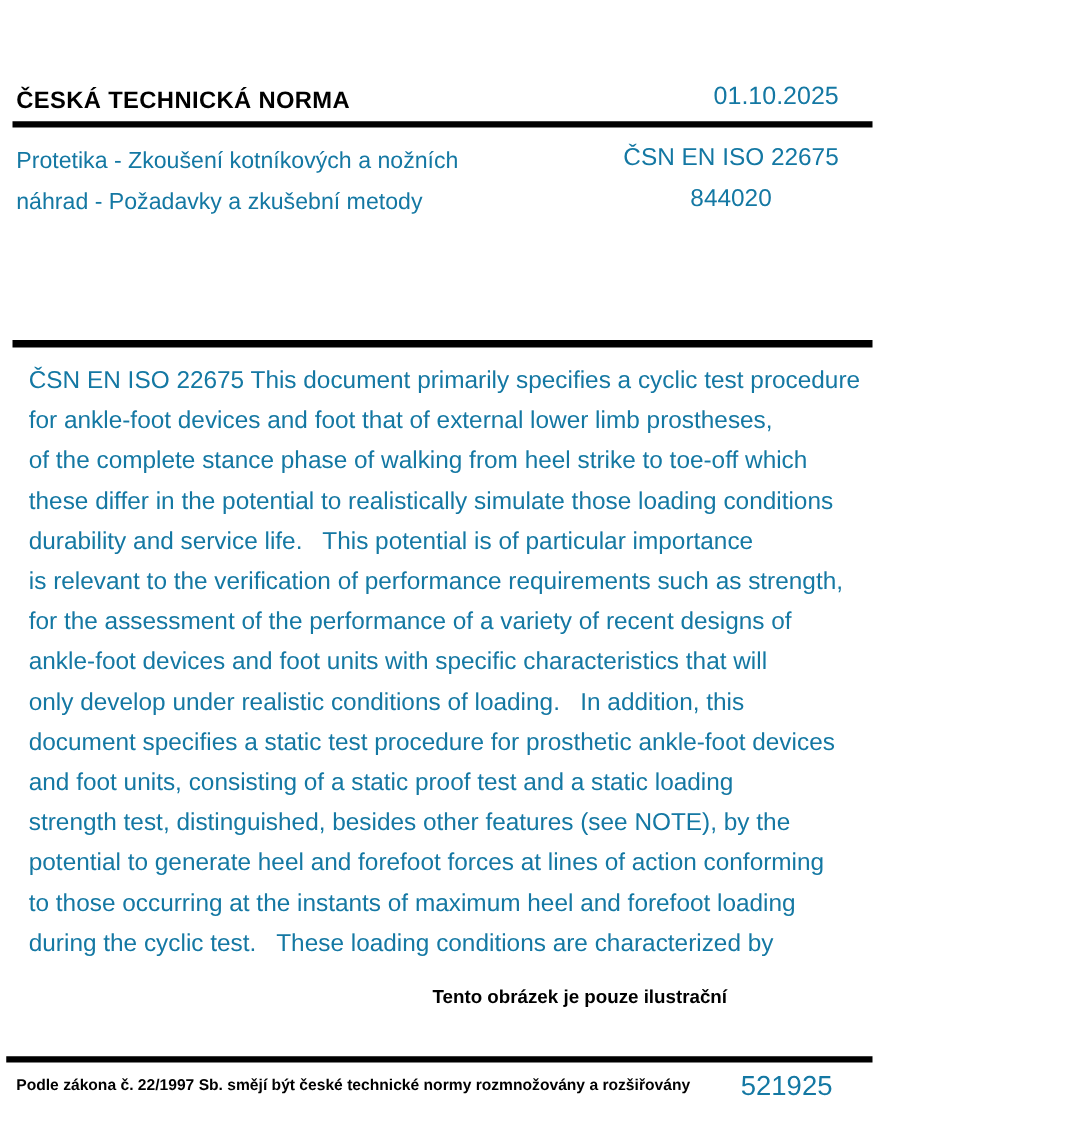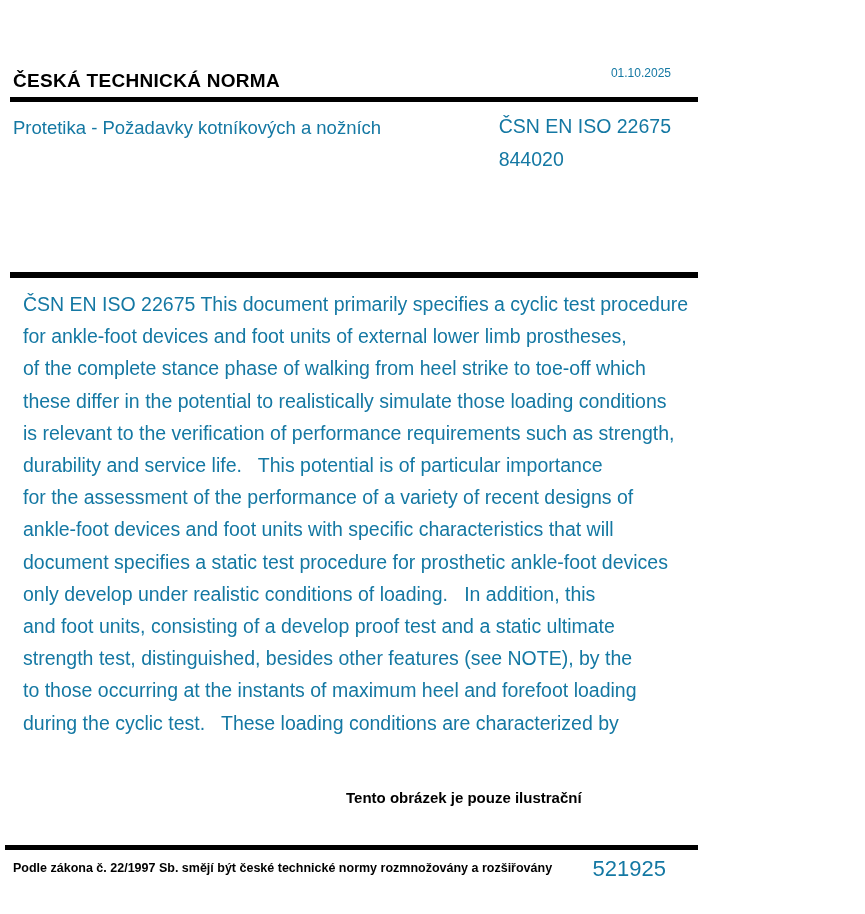--- a/index.html
+++ b/index.html
@@ -30,40 +30,40 @@
     font-size: 19px;
     font-weight: bold;
     letter-spacing: 0.3px;
     color: #000000;
     white-space: pre;
   }
   .doc-date {
     position: absolute;
     right: 27px;
     top: 66px;
-    font-size: 12px;
+    font-size: 20px;
     color: var(--accent-teal, #1478A3);
     white-space: pre;
   }
   .title-left {
     position: absolute;
     left: 13px;
     top: 111px;
     font-size: 18.5px;
     line-height: 33px;
     color: var(--accent-teal, #1478A3);
   }
   .title-left div { white-space: pre; }
   .title-right {
     position: absolute;
     right: 27px;
     top: 110px;
     font-size: 19.5px;
     line-height: 33px;
-    text-align: left;
+    text-align: center;
     color: var(--accent-teal, #1478A3);
   }
   .title-right div { white-space: pre; }
 
   .abstract {
     position: absolute;
     left: 23px;
     top: 288px;
     font-size: 19.5px;
     line-height: 32.2px;
@@ -105,42 +105,44 @@
 <body>
 
 <div class="page">
 
   <div class="doc-heading">ČESKÁ TECHNICKÁ NORMA</div>
   <div class="doc-date">01.10.2025</div>
 
   <div class="rule rule-header"></div>
 
   <div class="title-left">
-    <div>Protetika - Požadavky kotníkových a nožních</div>
+    <div>Protetika - Zkoušení kotníkových a nožních</div>
+    <div>náhrad - Požadavky a zkušební metody</div>
   </div>
   <div class="title-right">
     <div>ČSN EN ISO 22675</div>
     <div>844020</div>
   </div>
 
   <div class="rule rule-abstract"></div>
 
   <div class="abstract">
     <div>ČSN EN ISO 22675 This document primarily specifies a cyclic test procedure</div>
-    <div>for ankle-foot devices and foot units of external lower limb prostheses,</div>
+    <div>for ankle-foot devices and foot that of external lower limb prostheses,</div>
     <div>of the complete stance phase of walking from heel strike to toe-off which</div>
     <div>these differ in the potential to realistically simulate those loading conditions</div>
+    <div>durability and service life.   This potential is of particular importance</div>
     <div>is relevant to the verification of performance requirements such as strength,</div>
-    <div>durability and service life.   This potential is of particular importance</div>
     <div>for the assessment of the performance of a variety of recent designs of</div>
     <div>ankle-foot devices and foot units with specific characteristics that will</div>
+    <div>only develop under realistic conditions of loading.   In addition, this</div>
     <div>document specifies a static test procedure for prosthetic ankle-foot devices</div>
-    <div>only develop under realistic conditions of loading.   In addition, this</div>
-    <div>and foot units, consisting of a develop proof test and a static ultimate</div>
+    <div>and foot units, consisting of a static proof test and a static loading</div>
     <div>strength test, distinguished, besides other features (see NOTE), by the</div>
+    <div>potential to generate heel and forefoot forces at lines of action conforming</div>
     <div>to those occurring at the instants of maximum heel and forefoot loading</div>
     <div>during the cyclic test.   These loading conditions are characterized by</div>
   </div>
 
   <div class="illustration-note">Tento obrázek je pouze ilustrační</div>
 
   <div class="rule rule-footer"></div>
 
   <div class="legal">
     <div>Podle zákona č. 22/1997 Sb. smějí být české technické normy rozmnožovány a rozšiřovány</div>

